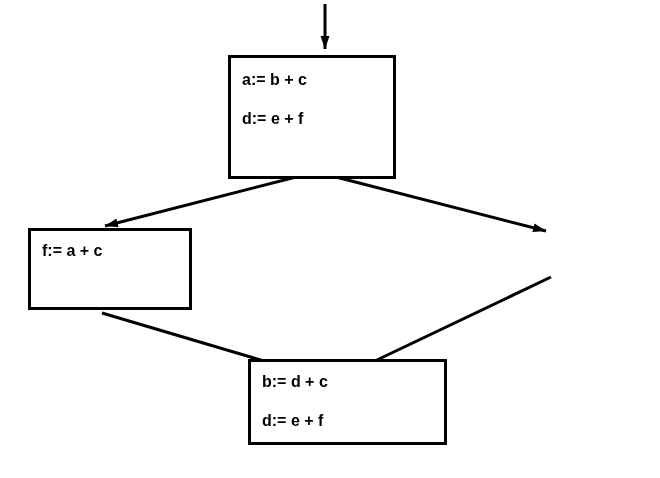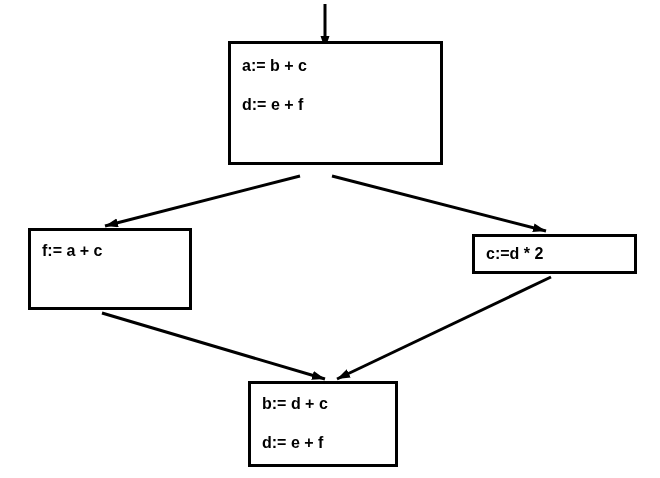--- a/index.html
+++ b/index.html
@@ -37,25 +37,25 @@
     background: #ffffff;
     color: #000000;
     font-weight: bold;
     font-size: 16px;
   }
   .stmt {
     line-height: 39px;
     padding-left: 11px;
     white-space: pre;
   }
-  .node-top    { left: 228px; top: 41px;  width: 215px; height: 124px; padding-top: 2px; }
+  .node-top    { left: 228px; top: 55px;  width: 168px; height: 124px; padding-top: 2px; }
   .node-left   { left: 28px;  top: 228px; width: 164px; height: 82px;  }
   .node-right  { left: 472px; top: 234px; width: 165px; height: 40px;  }
   .node-right .stmt { line-height: 33px; }
-  .node-bottom { left: 248px; top: 381px; width: 150px; height: 86px;  }
+  .node-bottom { left: 248px; top: 359px; width: 199px; height: 86px;  }
 </style>
 </head>
 <body>
 
 <div class="canvas">
 
   <svg class="edges-svg" viewBox="0 0 660 478" xmlns="http://www.w3.org/2000/svg">
     <defs>
       <marker id="arrow" markerUnits="userSpaceOnUse" markerWidth="14" markerHeight="10" refX="13" refY="4.5" orient="auto">
         <path class="arrowhead" d="M0,0 L13,4.5 L0,9 z"></path>
@@ -70,22 +70,19 @@
 
   <div class="node node-top">
     <div class="stmt">a:= b + c</div>
     <div class="stmt">d:= e + f</div>
   </div>
 
   <div class="node node-left">
     <div class="stmt">f:= a + c</div>
   </div>
 
-  <div class="node node-right">
-    <div class="stmt">c:=d * 2</div>
-  </div>
 
   <div class="node node-bottom">
     <div class="stmt">b:= d + c</div>
     <div class="stmt">d:= e + f</div>
   </div>
 
 </div>
 
 </body></html>

